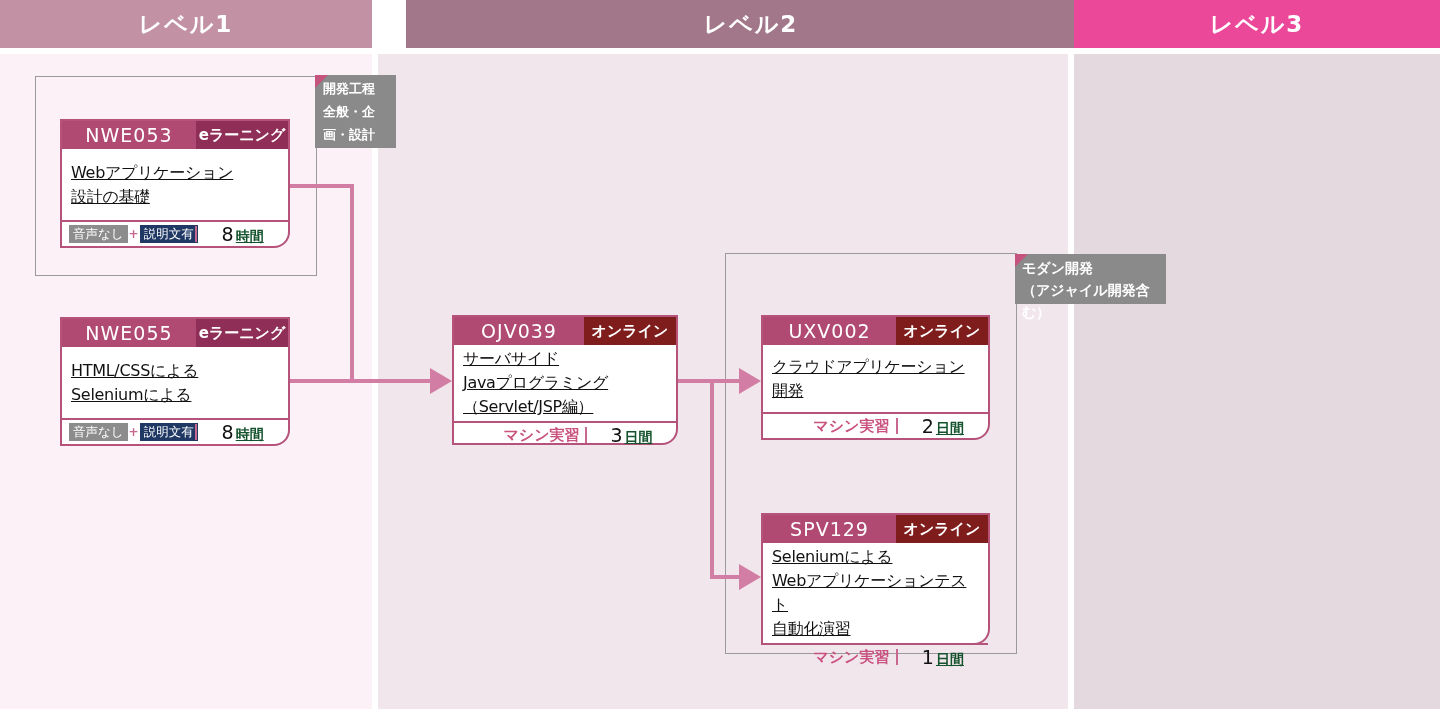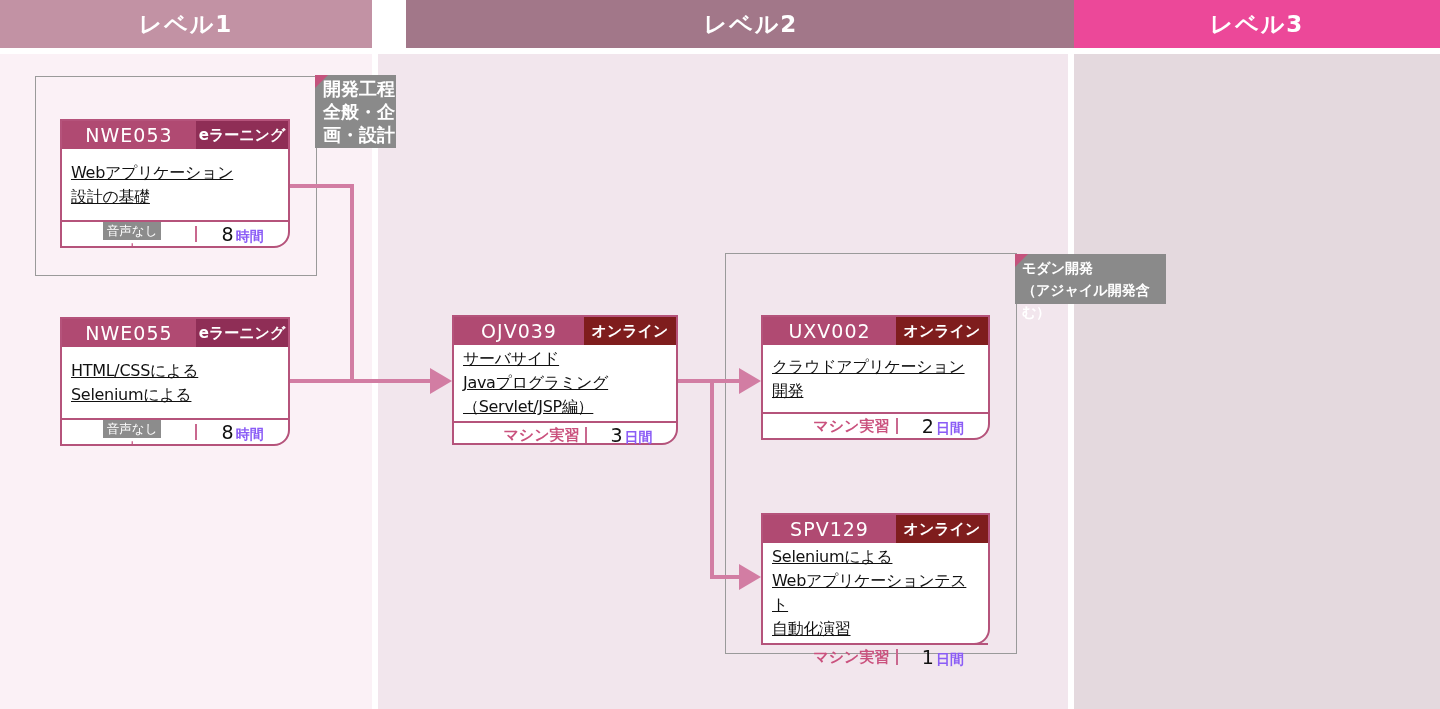--- a/index.html
+++ b/index.html
@@ -22,21 +22,21 @@
   #col3{left:1074px;width:366px;background:#e4d9de;}
   
   .group-box{position:absolute;border:1px solid #9a9a9a;z-index:1;}
   #box1{left:35px;top:76px;width:280px;height:198px;}
   #box2{left:725px;top:253px;width:290px;height:399px;}
   
   .group-tag{position:absolute;background:#8a8a8a;color:#fff;font-weight:bold;z-index:5;box-sizing:border-box;}
   .group-tag .corner{position:absolute;left:0;top:0;width:0;height:0;
     border-top:13px solid #c4537d;border-right:13px solid transparent;}
   .tag-text{display:block;white-space:pre-line;}
-  #tag1{left:315px;top:75px;width:81px;height:73px;font-size:18px;line-height:23px;padding:2px 0 0 8px;}
+  #tag1{left:315px;top:75px;width:81px;height:73px;font-size:13px;line-height:23px;padding:2px 0 0 8px;}
   #tag2{left:1015px;top:254px;width:151px;height:50px;font-size:14px;line-height:22px;padding:3px 0 0 7px;}
   
   .connector{position:absolute;background:#d27da3;z-index:2;}
   .arrowhead{position:absolute;width:0;height:0;z-index:2;
     border-top:13px solid transparent;border-bottom:13px solid transparent;border-left:22px solid #d27da3;}
   #line-a1{left:290px;top:184px;width:64px;height:4px;}
   #line-a2{left:350px;top:184px;width:4px;height:199px;}
   #line-b{left:290px;top:379px;width:142px;height:4px;}
   #arrow-b{left:430px;top:368px;}
   #line-c{left:678px;top:379px;width:61px;height:4px;}
@@ -67,26 +67,26 @@
   .card-delivery.online{background:#7f1d1d;}
   .card-title{
     flex:1;display:flex;align-items:center;padding:2px 9px;font-size:16px;line-height:24px;
     color:#111;white-space:pre-line;letter-spacing:-0.3px;text-decoration:underline;
   }
   .card-footer{
     flex:none;height:24px;border-top:2px solid #b5537b;display:flex;align-items:center;
     border-bottom-right-radius:14px;overflow:hidden;
   }
   .footer-left{width:59%;height:100%;display:flex;align-items:center;box-sizing:border-box;}
-  .footer-left.badges{padding-left:7px;flex-direction:column;}
+  .footer-left.badges{padding-left:7px;}
   .footer-left.practice{justify-content:center;color:#ca527e;font-size:15px;font-weight:600;padding-left:44px;}
   .footer-divider{width:2px;height:16px;background:#c9688f;flex:none;}
   .footer-right{flex:1;display:flex;align-items:baseline;justify-content:center;gap:2px;}
   .duration-value{font-size:19px;color:#111;}
-  .duration-unit{font-size:14px;color:#8b5cf6;font-weight:bold;}
+  .duration-unit{font-size:14px;color:#14532d;font-weight:bold;text-decoration:underline;}
   .badge{color:#fff;font-size:12.5px;padding:1px 4px;line-height:16px;white-space:nowrap;}
   .badge.gray{background:#8c8c8c;}
   .badge.navy{background:#1f3864;}
   .badge-plus{color:#c9688f;font-size:12px;font-weight:bold;margin:0 1px;}
 </style>
 </head>
 <body>
 
 <div id="canvas">
 

